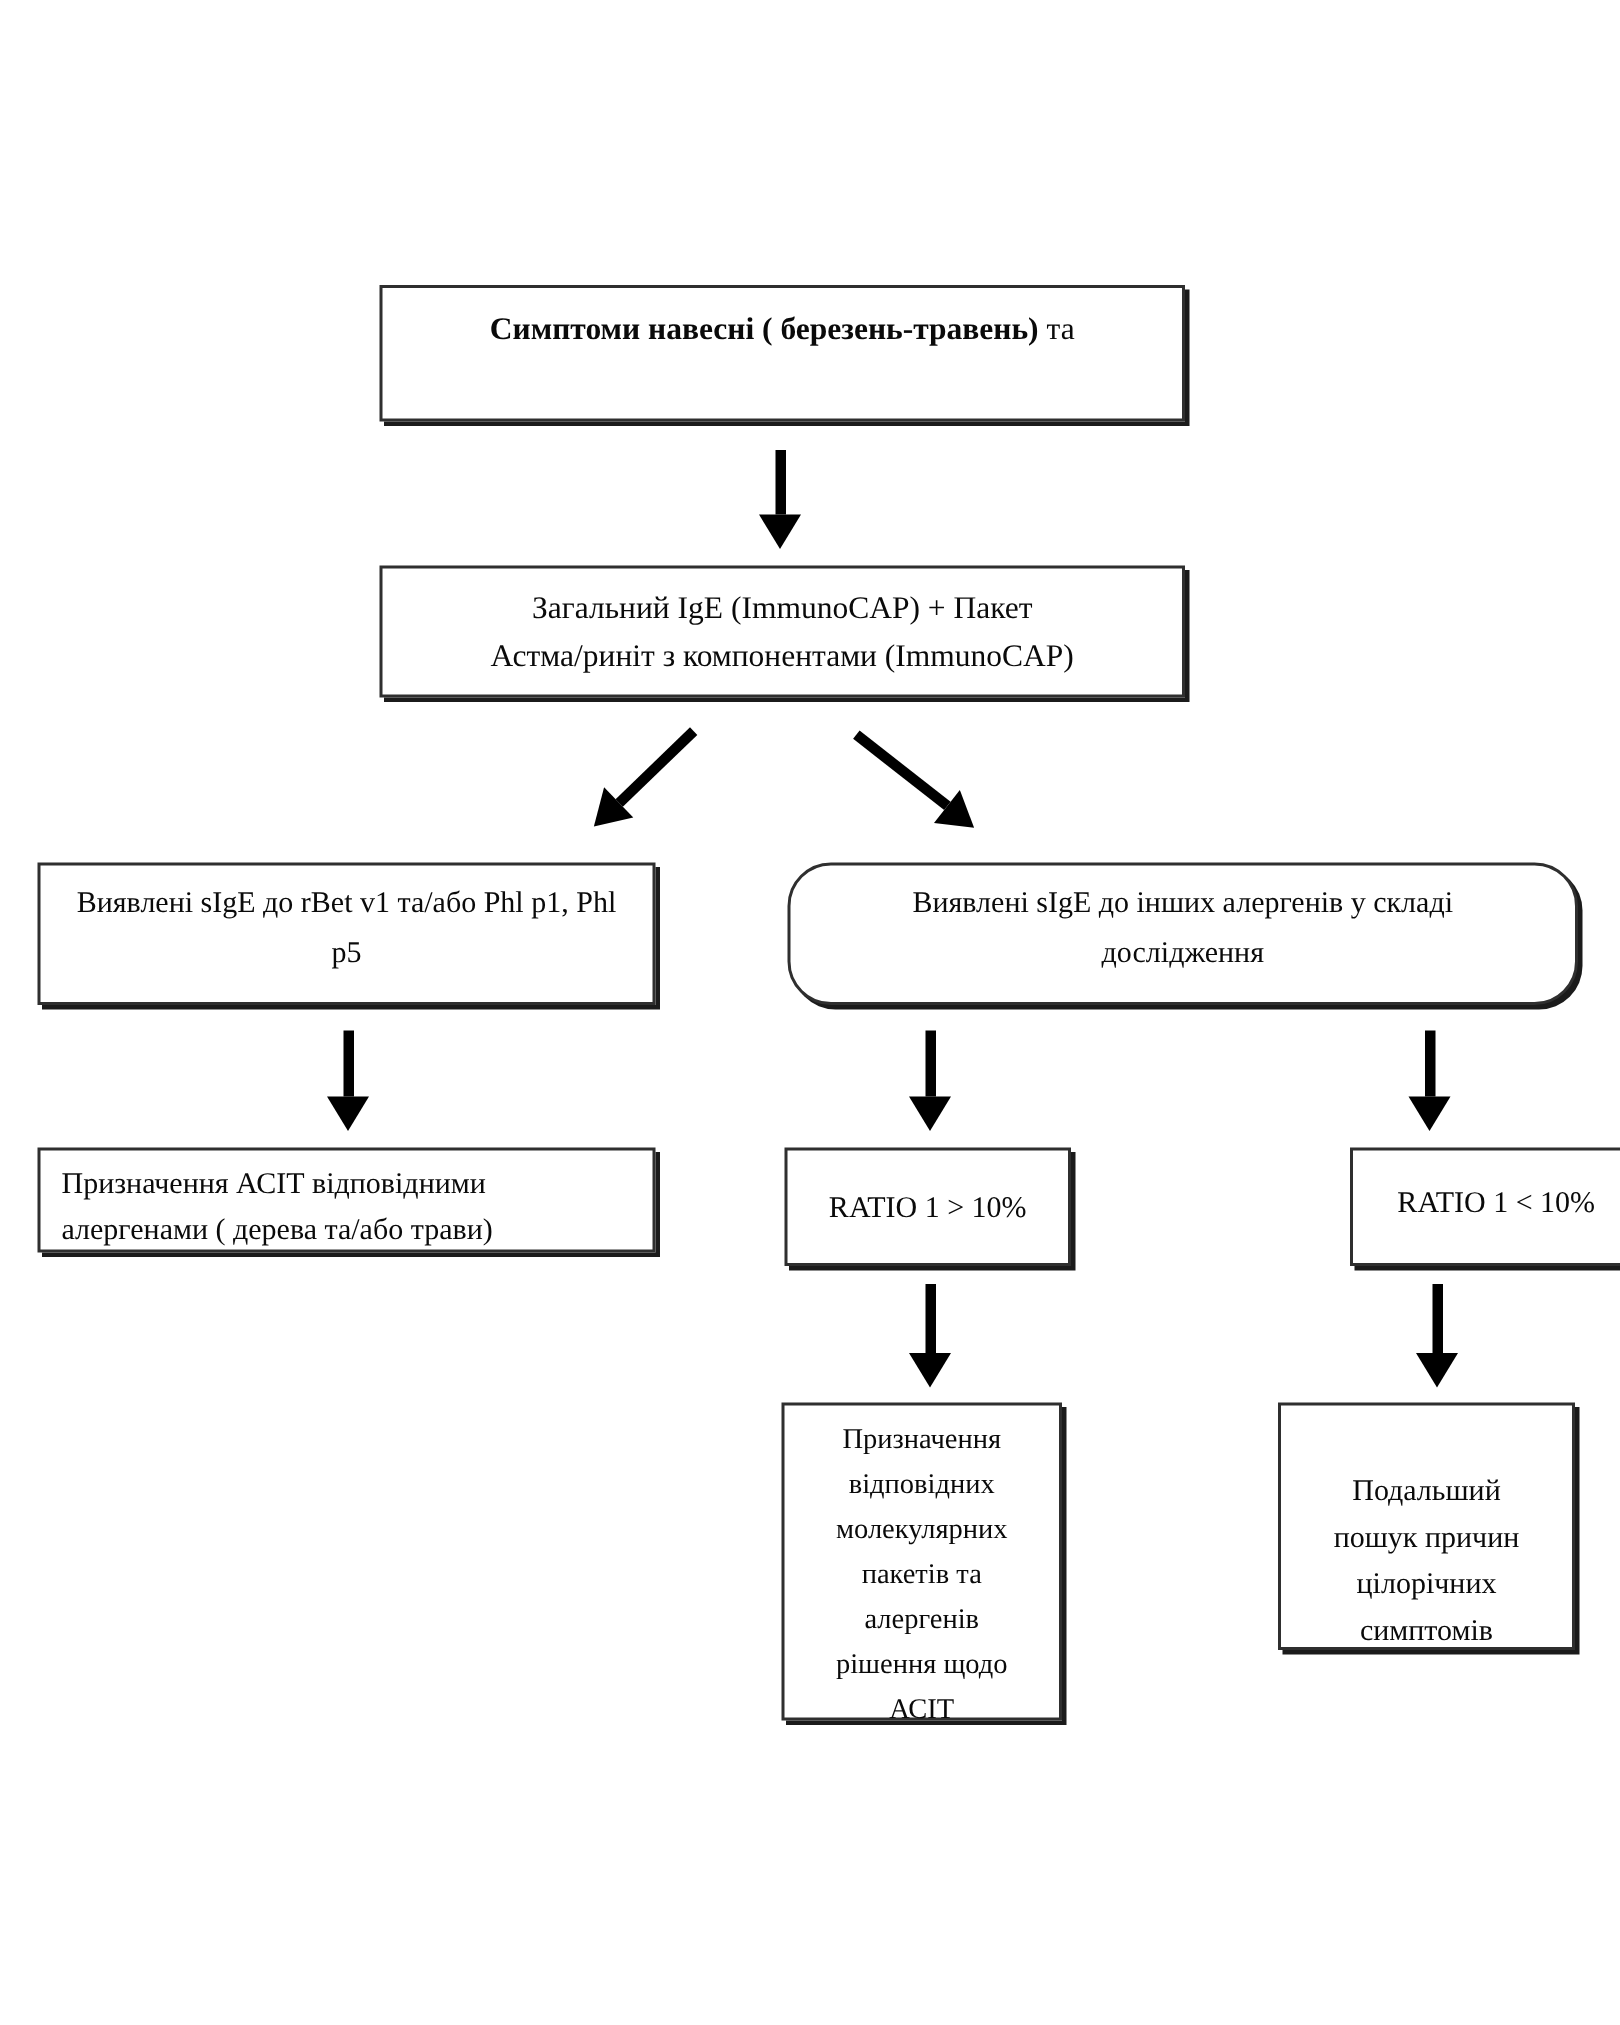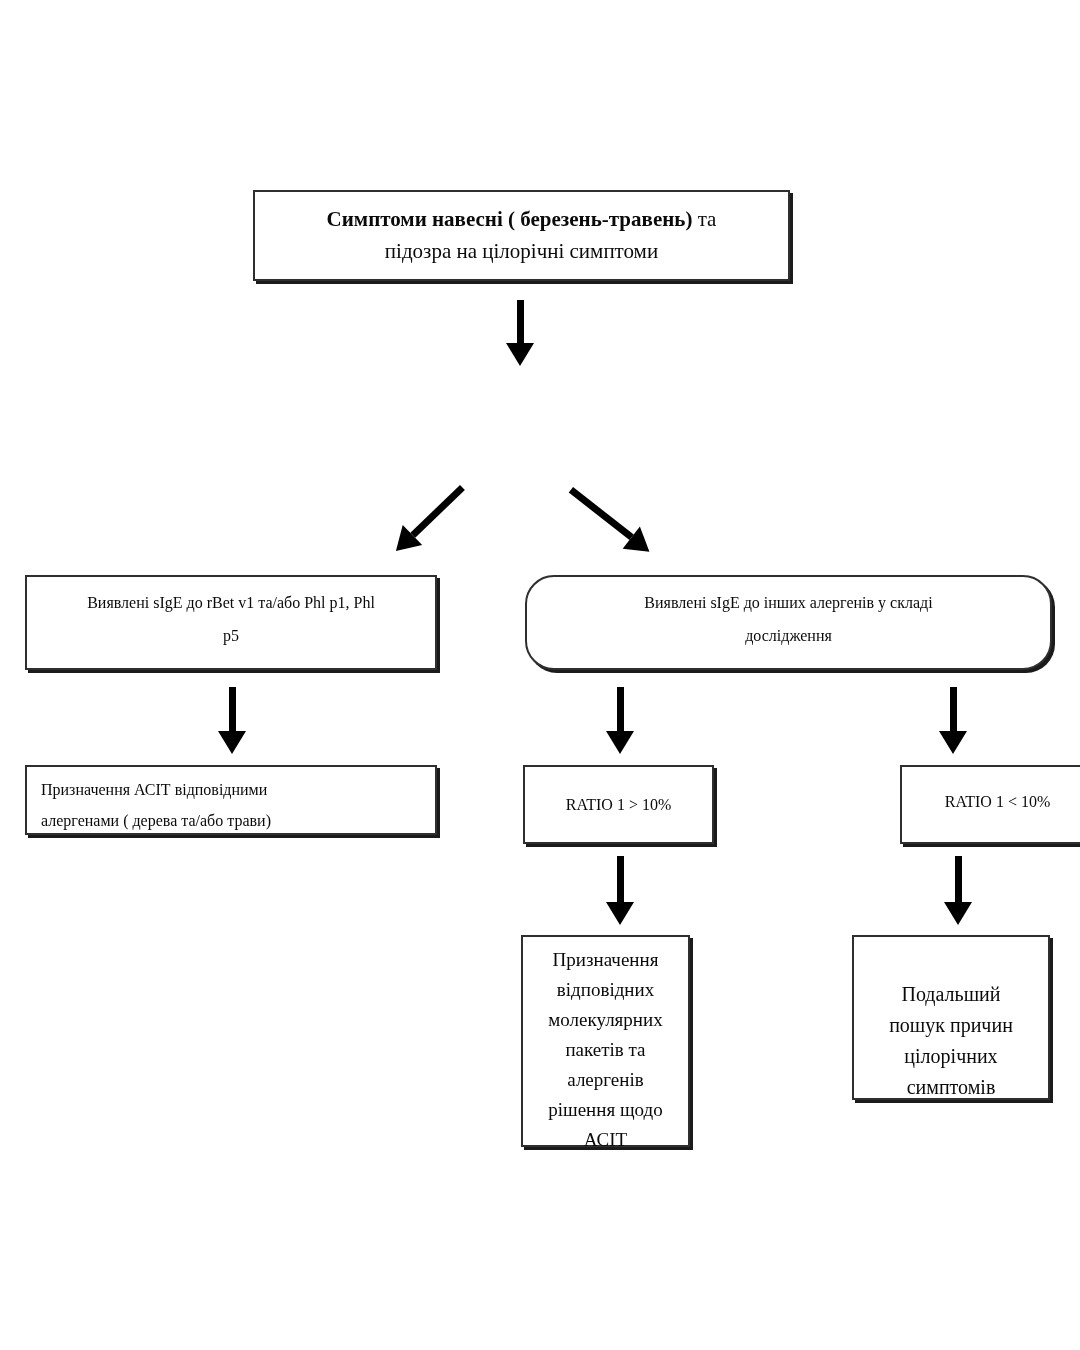--- a/index.html
+++ b/index.html
@@ -11,34 +11,34 @@
     color:#0a0a0a;
     overflow:hidden;
   }
   .box{
     position:absolute;
     box-sizing:border-box;
     background:#ffffff;
     border:2px solid #2f2f2f;
     box-shadow:3px 3px 0 #1b1b1b;
     text-align:center;
-    font-size:16px;
+    font-size:20px;
     line-height:32px;
   }
   .box .line{display:block;}
   
   #box-symptoms{left:253px;top:190px;width:537px;height:91px;padding-top:11px;font-size:21px;}
   #box-symptoms .b{font-weight:bold;margin-top:34px;}
   #box-ige{left:253px;top:377px;width:537px;height:88px;padding-top:10px;font-size:21px;}
   #box-sige-bet{left:25px;top:575px;width:412px;height:95px;padding-top:9px;line-height:33px;}
   #box-sige-other{left:525px;top:575px;width:527px;height:95px;padding-top:9px;line-height:33px;border-radius:29px;}
   #box-asit{left:25px;top:765px;width:412px;height:70px;padding:7px 10px 0 14px;text-align:left;line-height:31px;}
   #box-ratio-gt{left:523px;top:765px;width:191px;height:79px;padding-top:22px;}
   #box-ratio-lt{left:900px;top:765px;width:195px;height:79px;padding-top:19px;}
-  #box-molecular{left:521px;top:935px;width:169px;height:212px;padding-top:8px;line-height:30px;font-size:19px;}
+  #box-molecular{left:521px;top:935px;width:187px;height:212px;padding-top:8px;line-height:30px;font-size:19px;}
   #box-further{left:852px;top:935px;width:198px;height:165px;padding-top:42px;line-height:31px;font-size:20px;}
 
   
   .arrow{
     position:absolute;
     width:28px;
     display:flex;
     flex-direction:column;
     align-items:center;
   }
@@ -58,28 +58,31 @@
   #arrow-5{left:606px;top:856px;height:69px;}
   #arrow-6{left:944px;top:856px;height:69px;}
 </style>
 </head>
 <body>
 
 <div id="canvas">
 
   <div class="box" id="box-symptoms">
     <span class="line"><span class="b">Симптоми навесні ( березень-травень)</span><span> та</span></span>
-    <span class="line">підозра на цілорічні симптоми</span>
   </div>
 
   <div class="arrow" id="arrow-1">
     <div class="shaft"></div>
     <div class="head"></div>
   </div>
 
+  <div class="box" id="box-ige">
+    <span class="line">Загальний IgE (ImmunoCAP) + Пакет</span>
+    <span class="line">Астма/риніт з компонентами (ImmunoCAP)</span>
+  </div>
 
   <div class="arrow" id="arrow-diag-left">
     <div class="shaft"></div>
     <div class="head"></div>
   </div>
   <div class="arrow" id="arrow-diag-right">
     <div class="shaft"></div>
     <div class="head"></div>
   </div>
 

